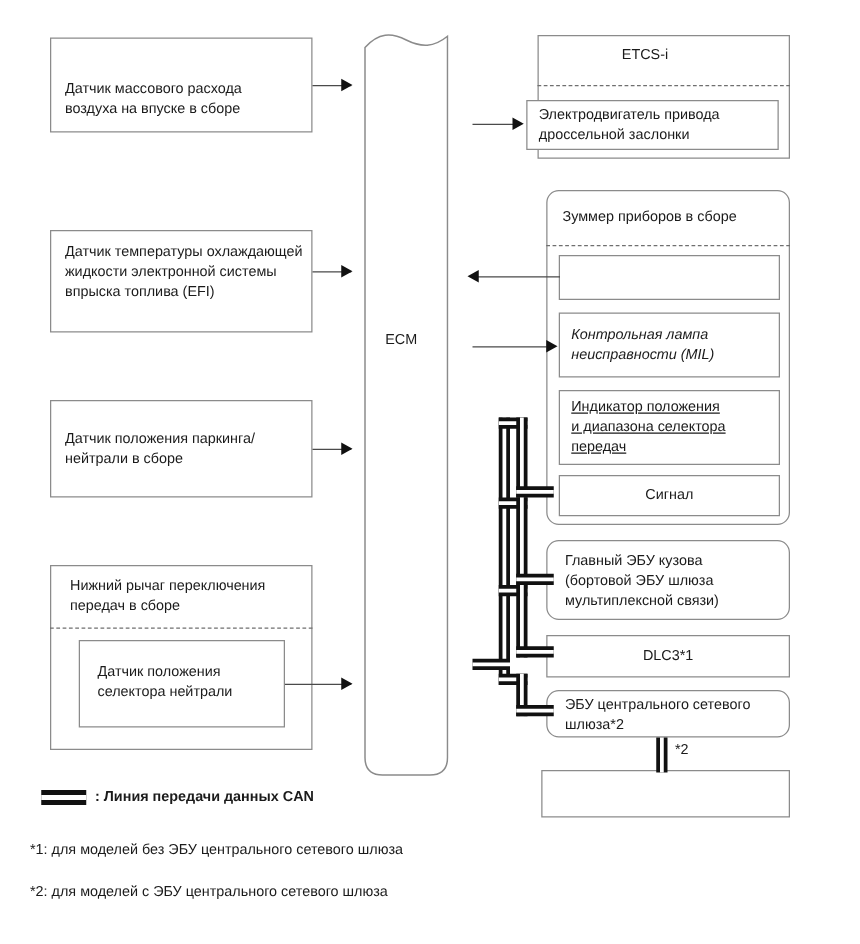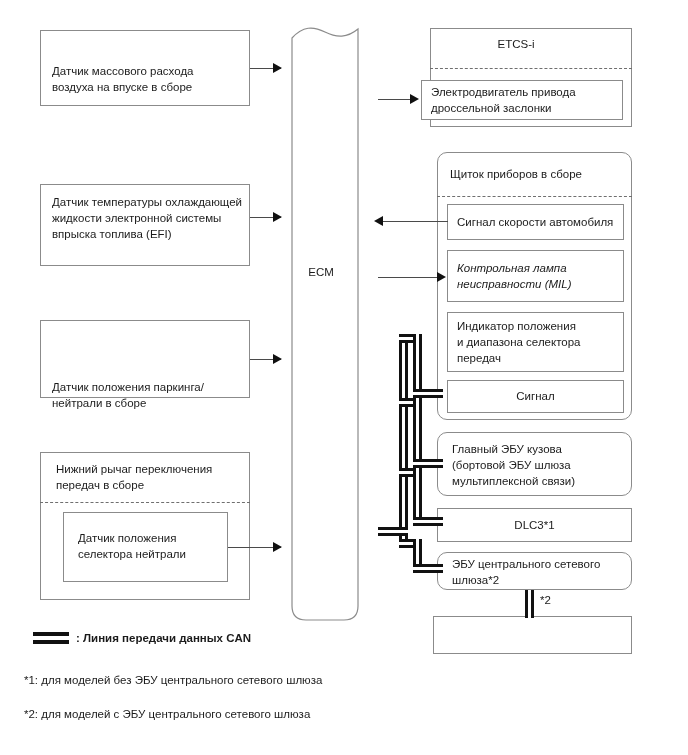--- a/index.html
+++ b/index.html
@@ -128,21 +128,21 @@
   <div class="arrow-r" style="left:273px; top:63px;"></div>
 
   <div class="box" style="left:40px; top:184px; width:210px; height:82px;"></div>
   <div class="lbl" style="left:52px; top:194px; width:192px;">Датчик температуры охлаждающей
 жидкости электронной системы
 впрыска топлива (EFI)</div>
   <div class="conn" style="left:250px; top:217px; width:31px; height:1px;"></div>
   <div class="arrow-r" style="left:273px; top:212px;"></div>
 
   <div class="box" style="left:40px; top:320px; width:210px; height:78px;"></div>
-  <div class="lbl" style="left:52px; top:343px; width:192px;margin-top:36px;">Датчик положения паркинга/
+  <div class="lbl" style="left:52px; top:343px; width:192px;">Датчик положения паркинга/
 нейтрали в сборе</div>
   <div class="conn" style="left:250px; top:359px; width:31px; height:1px;"></div>
   <div class="arrow-r" style="left:273px; top:354px;"></div>
 
   <div class="box" style="left:40px; top:452px; width:210px; height:148px;"></div>
   <div class="lbl" style="left:56px; top:461px; width:188px;">Нижний рычаг переключения
 передач в сборе</div>
   <div class="dashed-sep" style="left:40px; top:502px; width:210px;"></div>
   <div class="box" style="left:63px; top:512px; width:165px; height:70px;"></div>
   <div class="lbl" style="left:78px; top:530px; width:145px;">Датчик положения
@@ -153,36 +153,35 @@
   <div class="box" style="left:430px; top:28px; width:202px; height:99px;"></div>
   <div class="lbl center" style="left:430px; top:36px; width:172px;">ETCS-i</div>
   <div class="dashed-sep" style="left:430px; top:68px; width:202px;"></div>
   <div class="box" style="left:421px; top:80px; width:202px; height:40px;"></div>
   <div class="lbl" style="left:431px; top:84px; width:186px;">Электродвигатель привода
 дроссельной заслонки</div>
   <div class="conn" style="left:378px; top:99px; width:35px; height:1px;"></div>
   <div class="arrow-r" style="left:410px; top:94px;"></div>
 
   <div class="box rounded" style="left:437px; top:152px; width:195px; height:268px;"></div>
-  <div class="lbl" style="left:450px; top:166px; width:175px;">Щиток приборов в сборе</div>
+  <div class="lbl" style="left:450px; top:166px; width:175px;">Зуммер приборов в сборе</div>
   <div class="dashed-sep" style="left:437px; top:196px; width:195px;"></div>
 
   <div class="box" style="left:447px; top:204px; width:177px; height:36px;"></div>
-  <div class="lbl" style="left:457px; top:214px; width:162px;">Сигнал скорости автомобиля</div>
   <div class="conn" style="left:378px; top:221px; width:70px; height:1px;"></div>
   <div class="arrow-l" style="left:374px; top:216px;"></div>
 
   <div class="box" style="left:447px; top:250px; width:177px; height:52px;"></div>
   <div class="lbl" style="left:457px; top:260px; width:162px;font-style:italic;">Контрольная лампа
 неисправности (MIL)</div>
   <div class="conn" style="left:378px; top:277px; width:62px; height:1px;"></div>
   <div class="arrow-r" style="left:437px; top:272px;"></div>
 
   <div class="box" style="left:447px; top:312px; width:177px; height:60px;"></div>
-  <div class="lbl" style="left:457px; top:318px; width:162px;">Индикатор положения
+  <div class="lbl" style="left:457px; top:318px; width:162px;text-decoration:underline;">Индикатор положения
 и диапазона селектора
 передач</div>
 
   <div class="box" style="left:447px; top:380px; width:177px; height:33px;"></div>
   <div class="lbl center" style="left:447px; top:388px; width:177px;">Сигнал</div>
 
   <div class="box rounded" style="left:437px; top:432px; width:195px; height:64px;"></div>
   <div class="lbl" style="left:452px; top:441px; width:178px;">Главный ЭБУ кузова
 (бортовой ЭБУ шлюза
 мультиплексной связи)</div>

